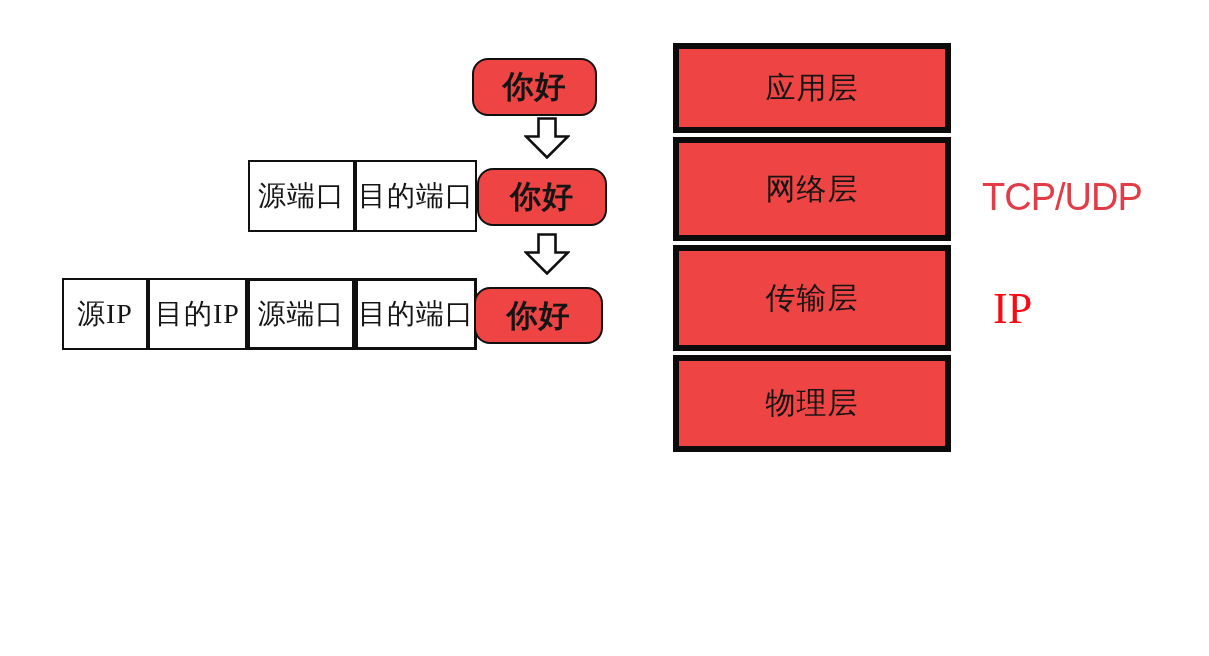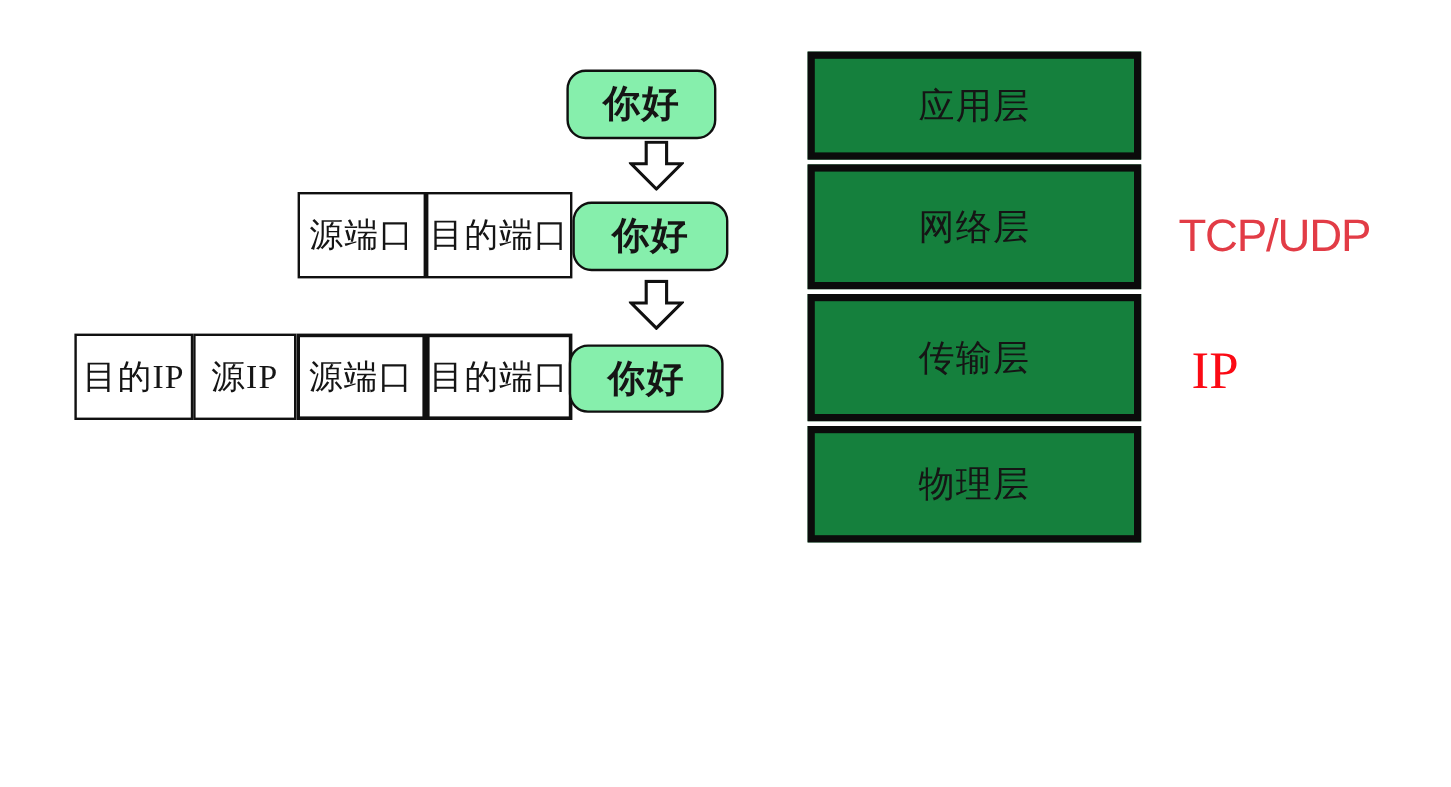--- a/index.html
+++ b/index.html
@@ -3,21 +3,21 @@
 <meta charset="utf-8">
 <style>
   html,body{margin:0;padding:0;background:#ffffff;}
   .canvas{
     position:relative;width:1209px;height:656px;background:#ffffff;overflow:hidden;
     font-family:"Liberation Sans","DejaVu Sans",sans-serif;color:#111;
   }
   
   .bubble{
     position:absolute;box-sizing:border-box;
-    border:2.5px solid #101010;border-radius:16px;background:#86efac;
+    border:2.5px solid #101010;border-radius:16px;background:#ef4444;
     display:flex;align-items:center;justify-content:center;
     font-family:"Liberation Sans","DejaVu Sans",sans-serif;
     font-size:31px;font-weight:600;letter-spacing:1px;color:#151515;
   }
   #bubble1{left:472px;top:58px;width:125px;height:58px;}
   #bubble2{left:477px;top:168px;width:130px;height:58px;}
   #bubble3{left:474px;top:287px;width:129px;height:57px;}
   
   .hrow{position:absolute;display:flex;}
   #row2{left:248px;top:160px;height:72px;}
@@ -34,21 +34,21 @@
   .arrow{position:absolute;width:46px;height:42px;}
   #arrow1{left:524px;top:117px;}
   #arrow2{left:524px;top:233px;}
   
   .stack{
     position:absolute;left:673px;top:43px;width:278px;
     display:flex;flex-direction:column;gap:4px;
   }
   .layer{
     box-sizing:border-box;width:100%;
-    border:6px solid #0b0b0b;background:#15803d;
+    border:6px solid #0b0b0b;background:#ef4444;
     display:flex;align-items:center;justify-content:center;
     font-family:"Liberation Sans","DejaVu Sans",sans-serif;
     font-size:30px;font-weight:500;letter-spacing:1px;color:#151515;
   }
   .layer:nth-child(1){height:90px;}
   .layer:nth-child(2){height:104px;}
   .layer:nth-child(3){height:106px;}
   .layer:nth-child(4){height:97px;}
   .layer:nth-child(5){height:130px;}
   
@@ -78,22 +78,22 @@
     <div class="cell" style="width:107px;">源端口</div>
     <div class="cell" style="width:122px;">目的端口</div>
   </div>
   <div class="bubble" id="bubble2">你好</div>
 
   <svg class="arrow" id="arrow2" viewBox="0 0 46 42" aria-hidden="true">
     <path d="M14.5 1.5 H31.5 V19.5 H44 L23 40.5 L2 19.5 H14.5 Z" fill="#ffffff" stroke="#101010" stroke-width="2.6" stroke-linejoin="miter"></path>
   </svg>
 
   <div class="hrow" id="row3">
+    <div class="cell" style="width:86px;">源IP</div>
     <div class="cell" style="width:99px;">目的IP</div>
-    <div class="cell" style="width:86px;">源IP</div>
     <div class="cell thick" style="width:108px;">源端口</div>
     <div class="cell thick" style="width:122px;">目的端口</div>
   </div>
   <div class="bubble" id="bubble3">你好</div>
 
   <div class="stack">
     <div class="layer">应用层</div>
     <div class="layer">网络层</div>
     <div class="layer">传输层</div>
     <div class="layer">物理层</div>

